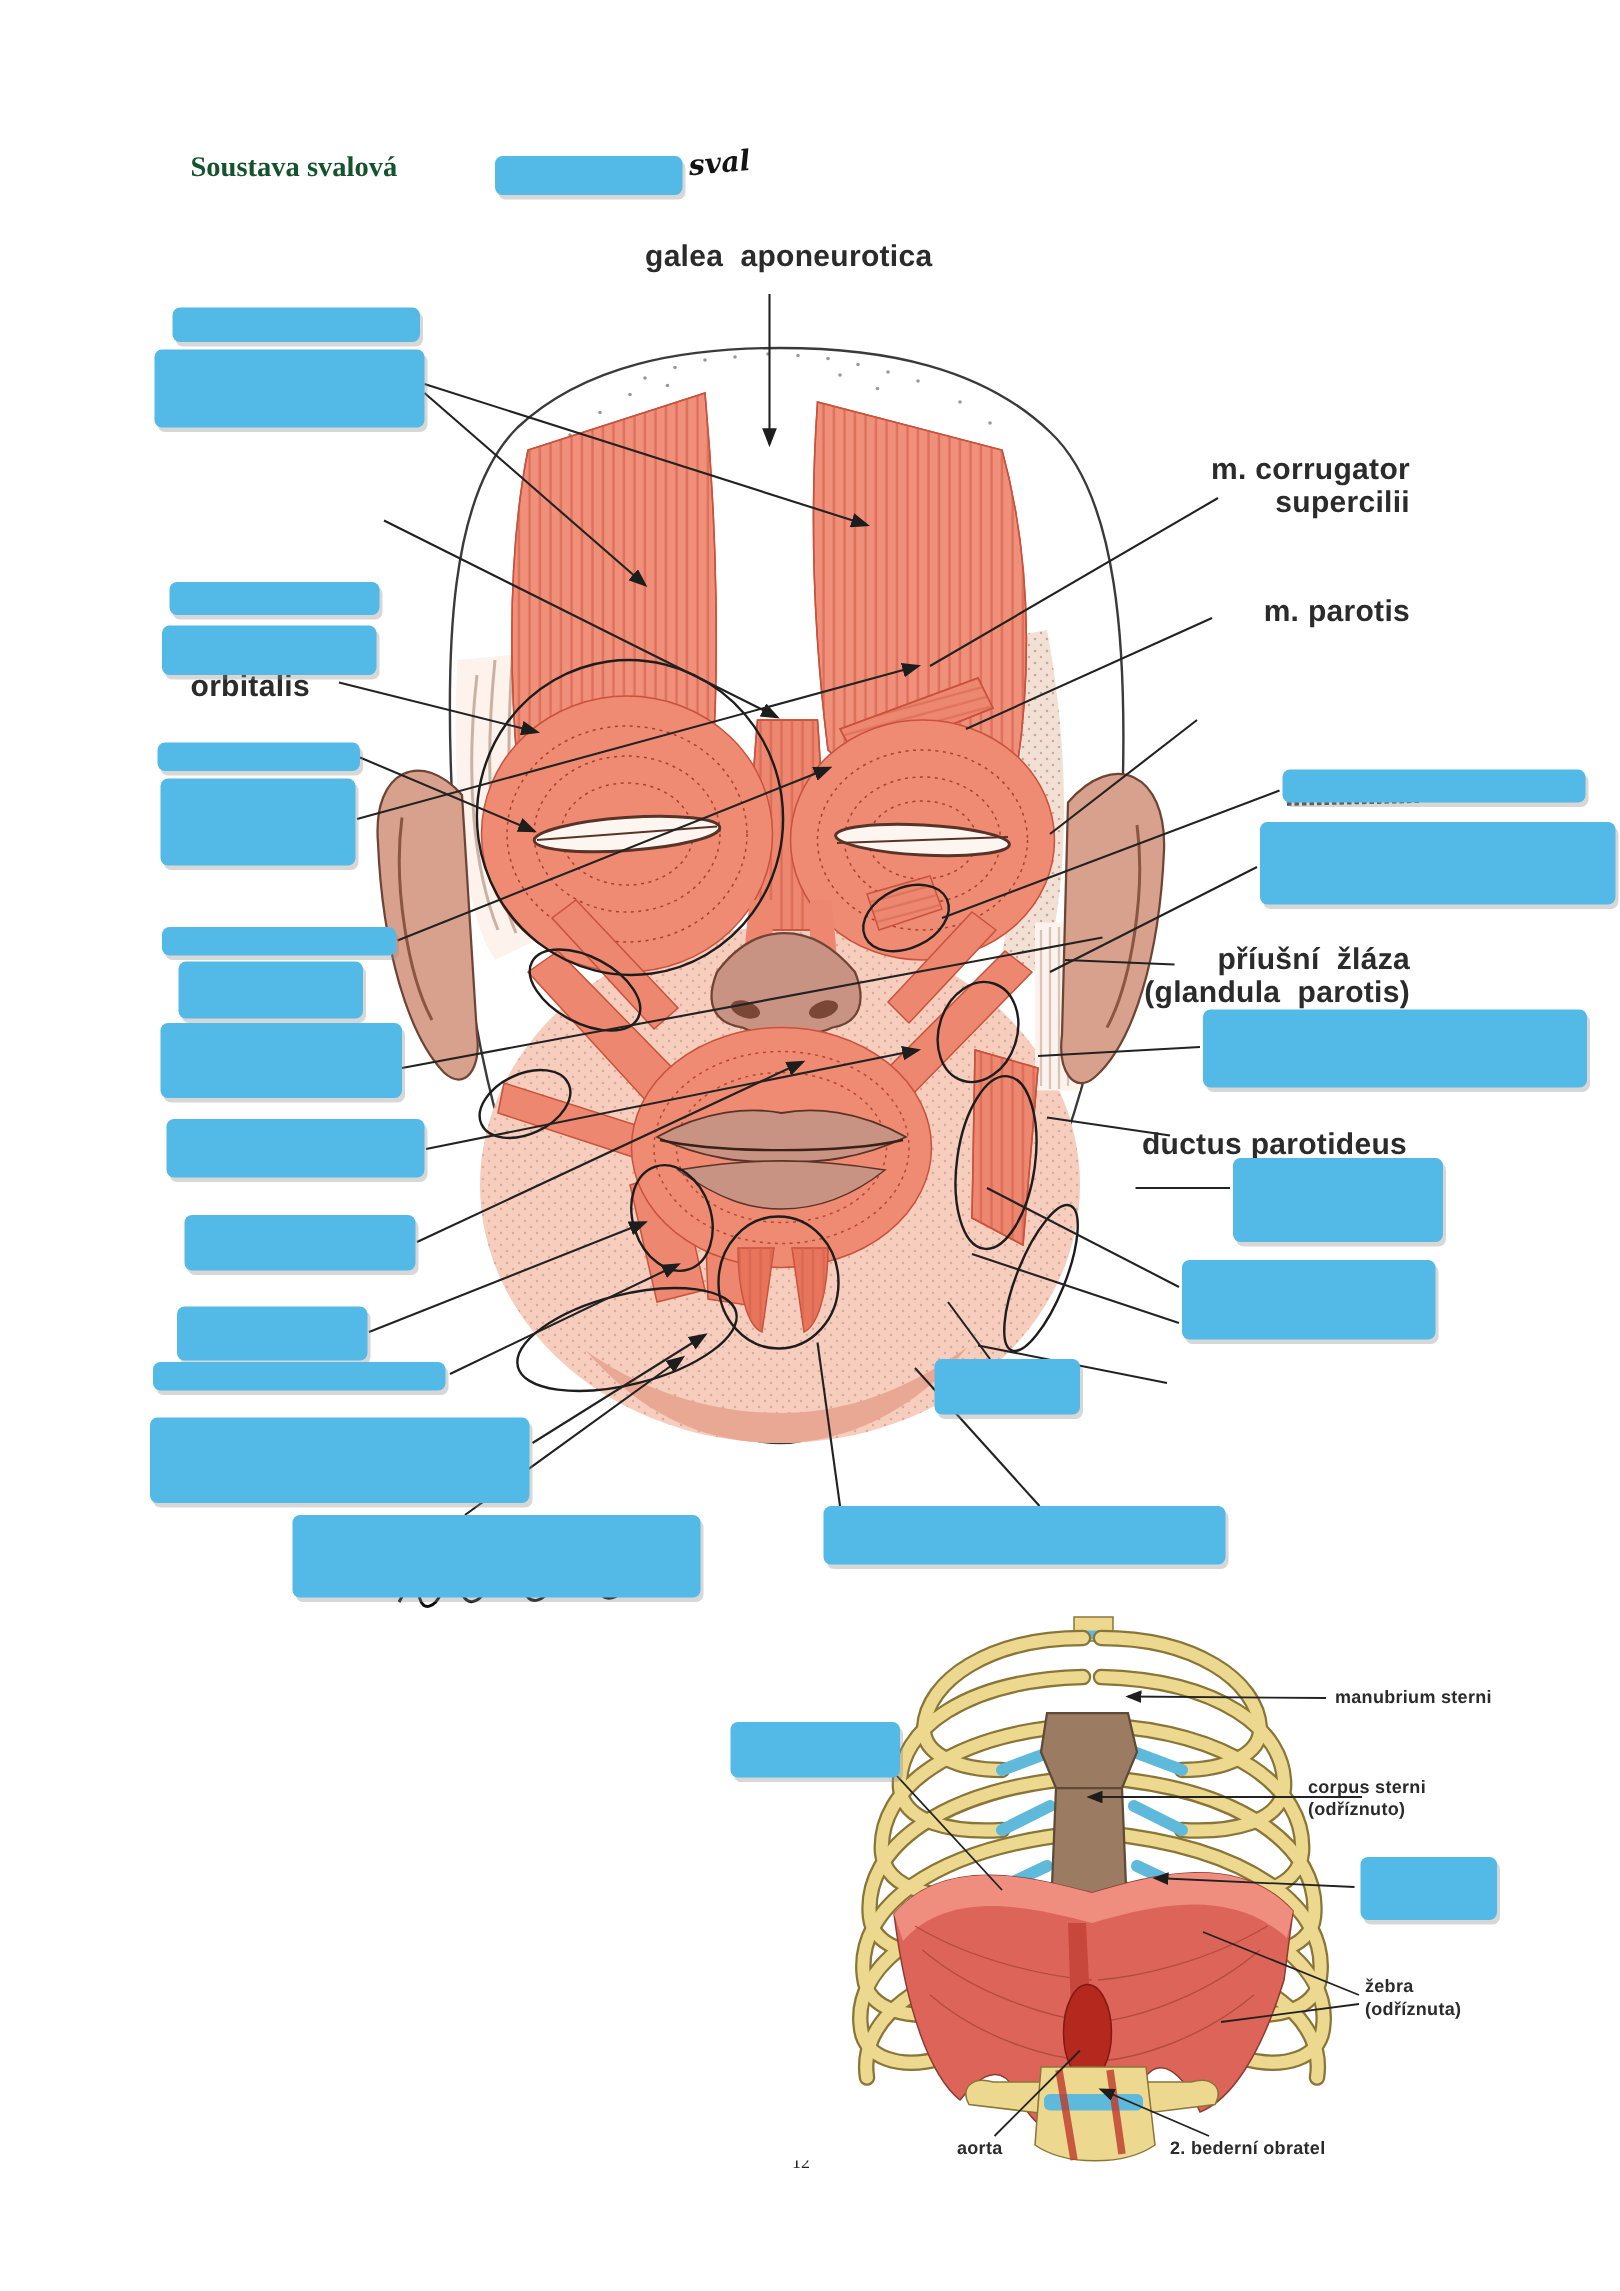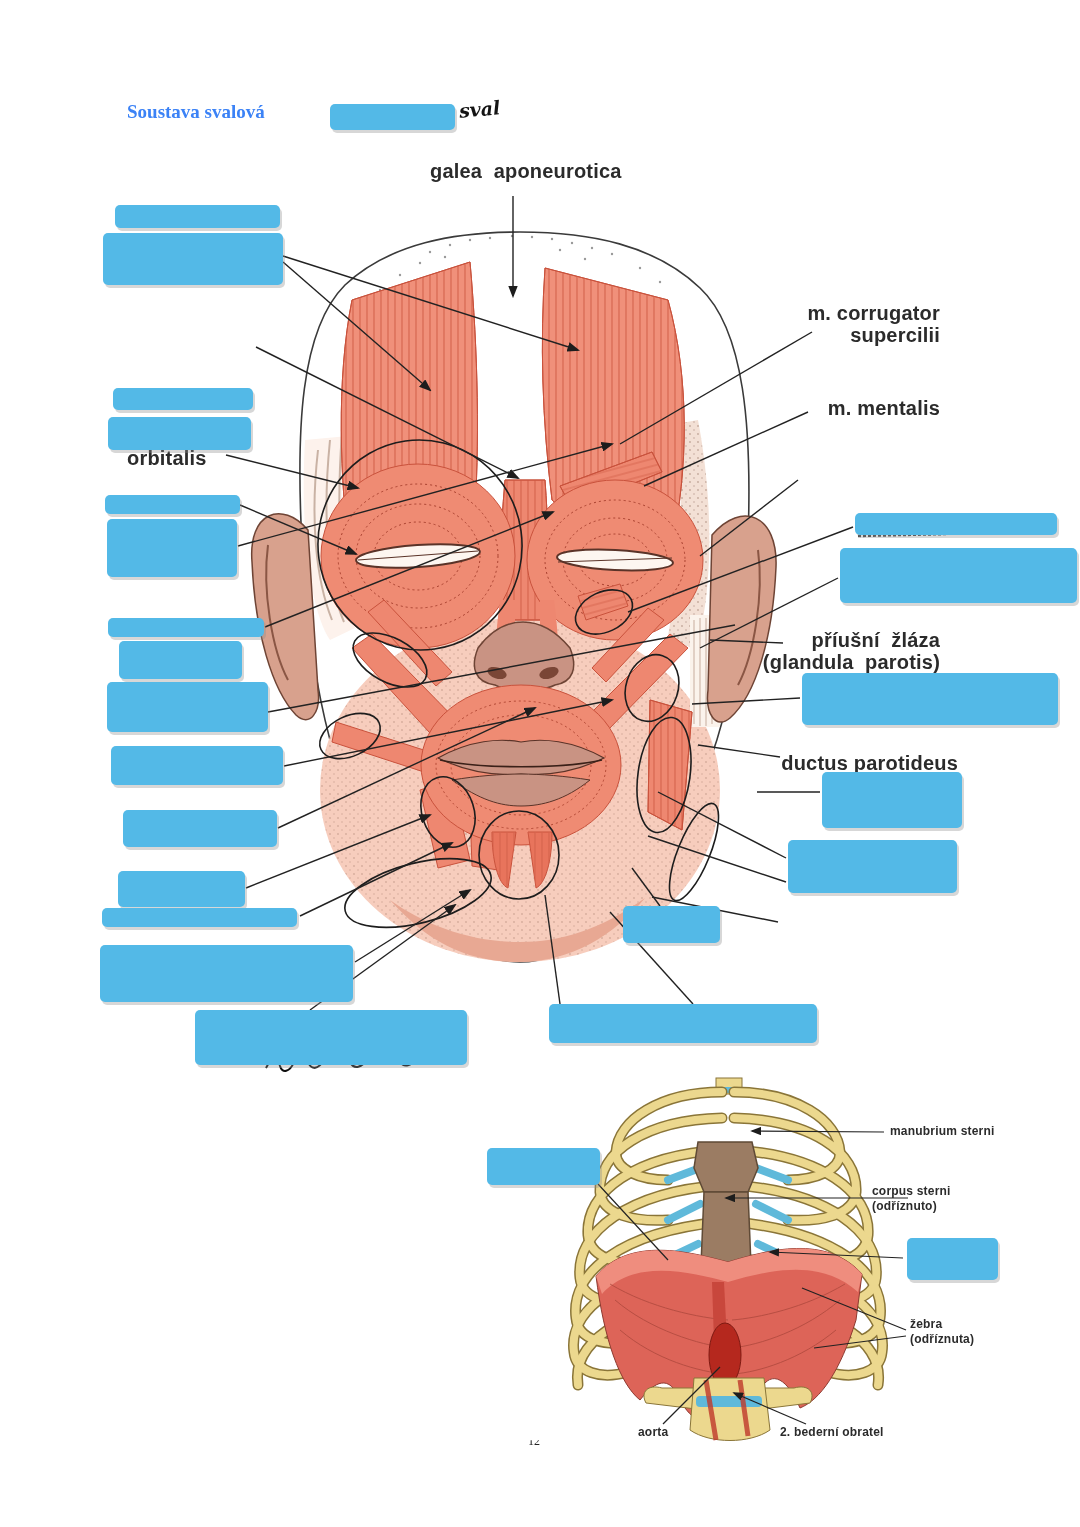--- a/index.html
+++ b/index.html
@@ -4,21 +4,21 @@
 <style>
   html,body{margin:0;padding:0;background:#ffffff;}
   .page{position:relative;width:1080px;height:1527px;background:#ffffff;overflow:hidden;
         font-family:"Liberation Sans",sans-serif;}
   .art{position:absolute;left:0;top:0;width:1080px;height:1527px;}
   .lbl{position:absolute;font-weight:bold;color:#2b2b2b;font-size:20px;line-height:1.08;
        white-space:pre-wrap;letter-spacing:0.2px;}
   .lbl.right{text-align:right;}
   .lbl.small{font-size:12px;line-height:1.25;}
   .title{position:absolute;left:127px;top:101px;font-family:"Liberation Serif",serif;
-         font-weight:bold;font-size:19px;color:#3b82f6;}
+         font-weight:bold;font-size:19px;color:#14532d;}
   .hand{position:absolute;left:459px;top:98px;font-family:"DejaVu Serif",serif;
         font-style:italic;font-weight:bold;font-size:19px;color:#141414;transform:rotate(-5deg);}
   .redact{position:absolute;background:#53b9e7;border-radius:5px;
           box-shadow:2px 3px 0 rgba(140,140,140,0.35);}
   .pagenum{position:absolute;left:528px;top:1434px;font-family:"Liberation Serif",serif;
            font-size:12px;color:#222;clip-path:inset(42% 0 0 0);}
 </style>
 </head>
 <body>
 
@@ -319,24 +319,24 @@
     <path d="M858,536 L948,534" stroke="#444" stroke-width="2.5" stroke-dasharray="3,2" fill="none"></path>
   </svg>
 
   <div class="title">Soustava svalová</div>
   <div class="hand">sval</div>
 
   <div class="lbl" style="left:430px;top:161px;">galea  aponeurotica</div>
   <div class="lbl" style="left:127px;top:448px;text-align:center;">orbitalis</div>
   <div class="lbl right" style="left:760px;top:303px;width:180px;">m. corrugator
 supercilii</div>
-  <div class="lbl right" style="left:760px;top:398px;width:180px;">m. mentalis</div>
+  <div class="lbl right" style="left:760px;top:398px;width:180px;">m. parotis</div>
   <div class="lbl right" style="left:740px;top:630px;width:200px;">příušní  žláza
 (glandula  parotis)</div>
-  <div class="lbl right" style="left:758px;top:753px;width:180px;margin-left:20px;">ductus parotideus</div>
+  <div class="lbl right" style="left:758px;top:753px;width:180px;">ductus parotideus</div>
 
   <div class="lbl small" style="left:890px;top:1124px;">manubrium sterni</div>
   <div class="lbl small" style="left:872px;top:1184px;">corpus sterni
 (odříznuto)</div>
   <div class="lbl small" style="left:910px;top:1317px;">žebra
 (odříznuta)</div>
   <div class="lbl small" style="left:638px;top:1425px;">aorta</div>
   <div class="lbl small" style="left:780px;top:1425px;">2. bederní obratel</div>
 
   <div class="pagenum">12</div>

